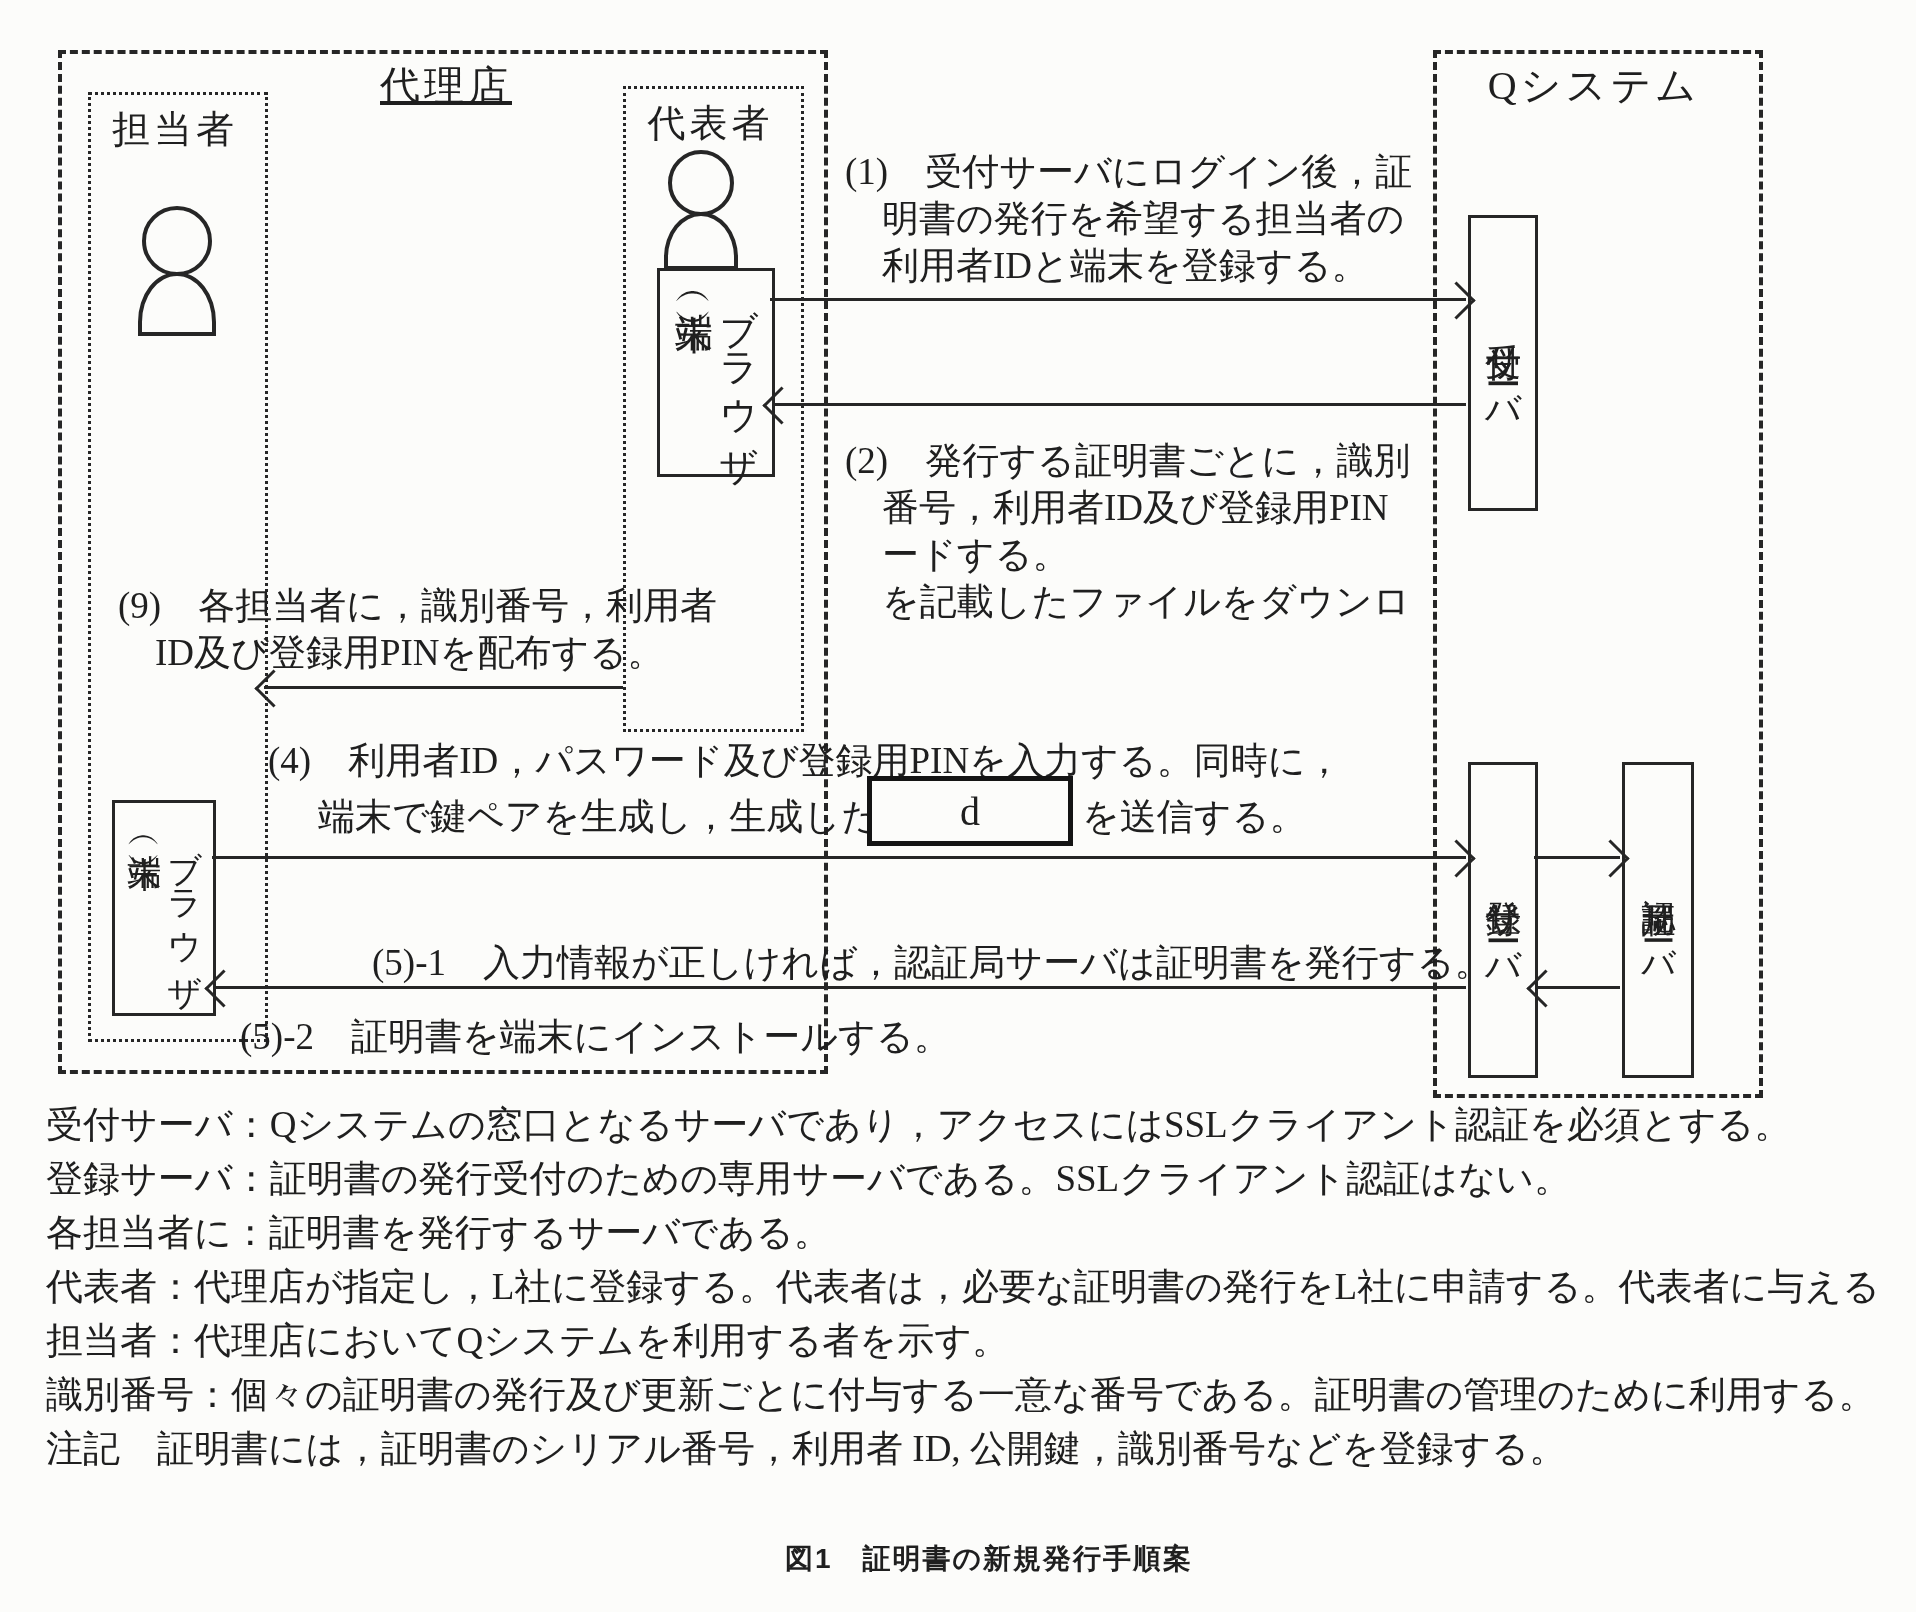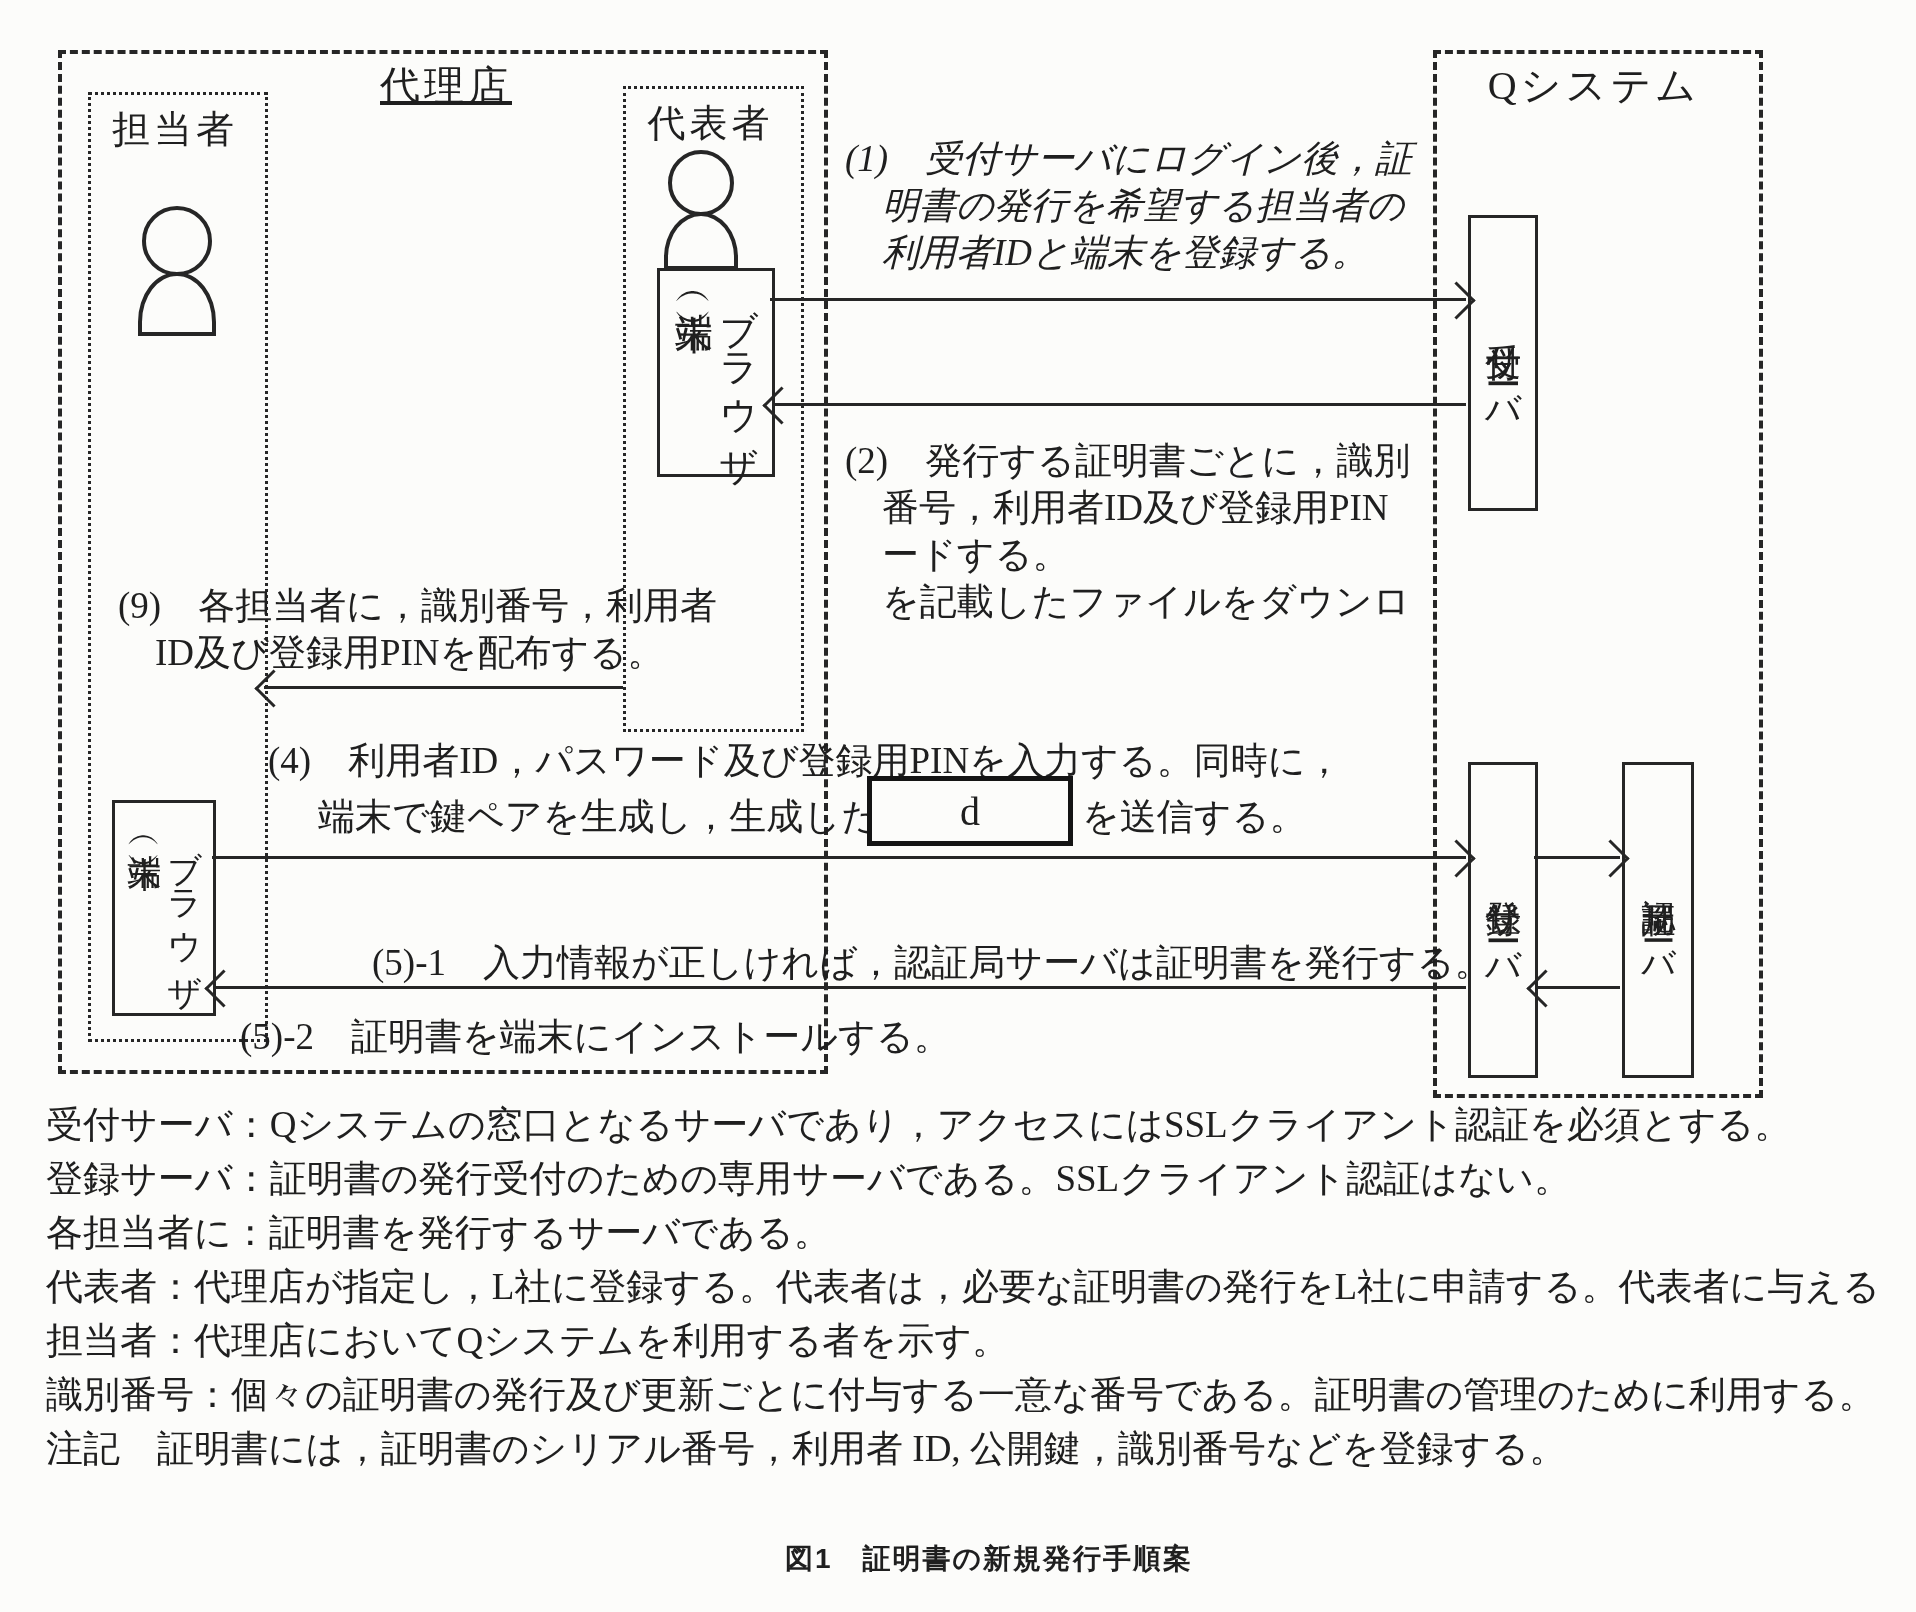--- a/index.html
+++ b/index.html
@@ -107,21 +107,21 @@
   </div>
 
   <div class="arrow head-right" style="left:770px;top:298px;width:696px;"></div>
   <div class="arrow head-left" style="left:772px;top:403px;width:694px;"></div>
   <div class="arrow head-left" style="left:264px;top:686px;width:359px;"></div>
   <div class="arrow head-right" style="left:212px;top:856px;width:1254px;"></div>
   <div class="arrow head-left" style="left:214px;top:986px;width:1252px;"></div>
   <div class="arrow head-right" style="left:1534px;top:856px;width:86px;"></div>
   <div class="arrow head-left" style="left:1536px;top:986px;width:84px;"></div>
 
-  <div class="step" style="left:845px;top:135px;width:610px;font-style:italic;">
+  <div class="step" style="left:845px;top:148px;width:610px;">
       <div class="text-line">(1)　受付サーバにログイン後，証</div>
       <div class="text-line">　明書の発行を希望する担当者の</div>
       <div class="text-line">　利用者IDと端末を登録する。</div>
     </div>
 
   <div class="step" style="left:845px;top:437px;width:620px;">
       <div class="text-line">(2)　発行する証明書ごとに，識別</div>
       <div class="text-line">　番号，利用者ID及び登録用PIN</div>
       <div class="text-line">　ードする。</div>
       <div class="text-line">　を記載したファイルをダウンロ</div>

